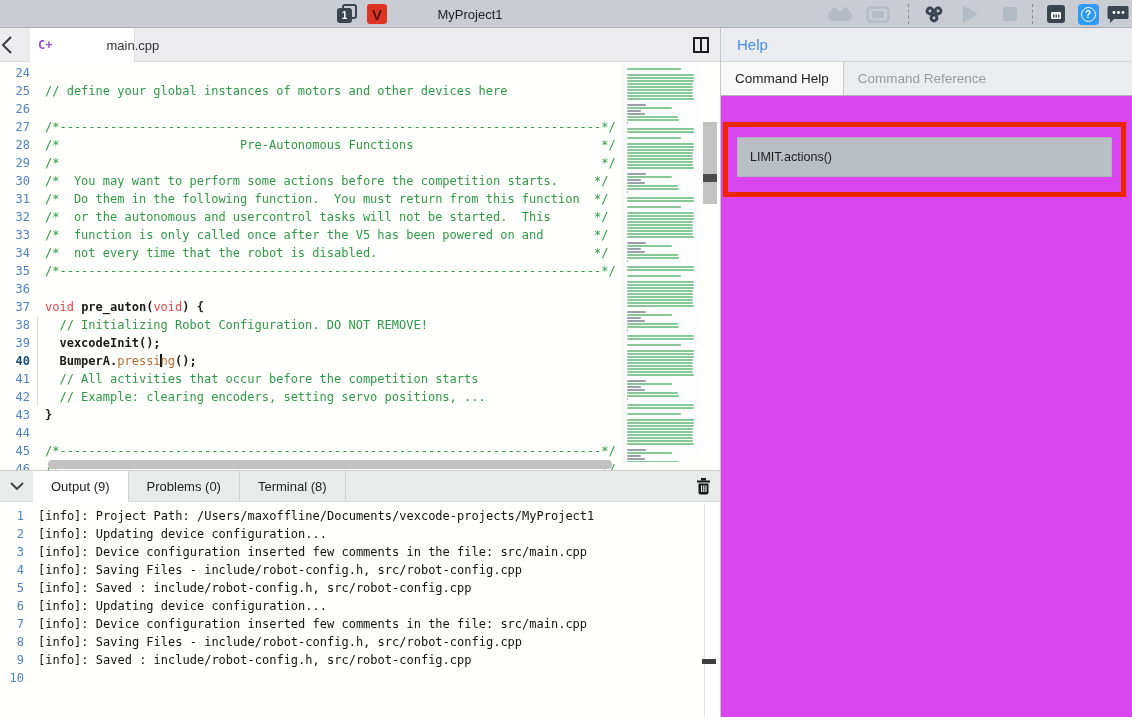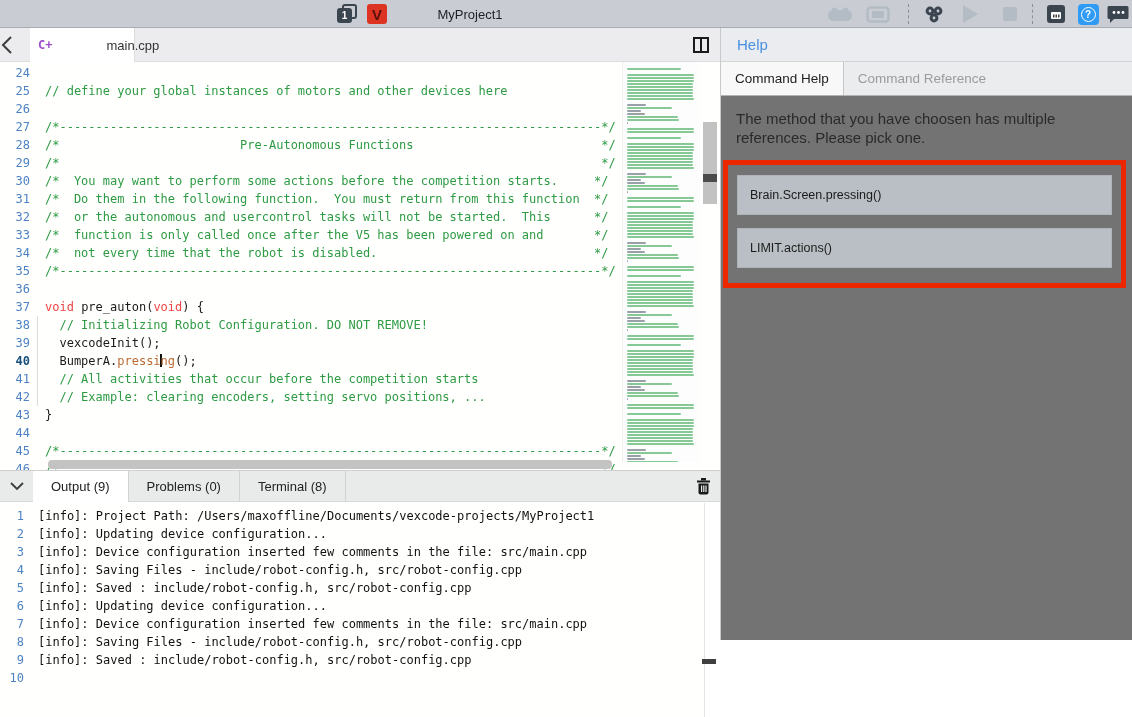--- a/index.html
+++ b/index.html
@@ -19,21 +19,21 @@
   .tb-divider { position:absolute; top:4px; height:20px; border-left:1px dashed #868e98; }
   .icon-gray { fill:#b3bcc5; }
   .icon-dark { fill:#3a4550; }
   .play-tri { width:0; height:0; border-left:15px solid #b3bcc5; border-top:9px solid transparent; border-bottom:9px solid transparent; }
   .stop-sq { width:14px; height:14px; background:#b3bcc5; border-radius:2px; }
   .help-btn { width:21px; height:21px; background:#2f9bf4; border-radius:4px; color:#fff; display:flex; align-items:center; justify-content:center; }
   .help-q { width:15px; height:15px; border:1.5px solid #fff; border-radius:50%; font-size:10px; font-weight:bold; display:flex; align-items:center; justify-content:center; }
 
   
   .left-pane { position:absolute; top:28px; left:0; width:720px; height:689px; background:#fff; }
-  .help-pane { position:absolute; top:28px; left:720px; width:412px; height:612px; background:#737373; border-left:1px solid #c6c8ca; }
+  .help-pane { position:absolute; top:28px; left:720px; width:412px; height:689px; background:#d946ef; border-left:1px solid #c6c8ca; }
 
   
   .tabbar { position:absolute; top:0; left:0; width:720px; height:34px; background:#ececee; border-bottom:1px solid #dddddf; }
   .back-chev { position:absolute; left:0px; top:7px; width:16px; height:20px; }
   .edit-tab { position:absolute; left:30px; top:0; width:105px; height:34px; background:#fff; border-right:1px solid #ddd; display:flex; align-items:center; padding:0 8px; gap:6px; }
   .cpp-icon { color:#9b4fc8; font-weight:bold; font-size:12px; font-family:"DejaVu Sans Mono", monospace; }
   .tab-label { font-size:13px; color:#333;margin-left:48px; }
   .dirty-dot { width:8px; height:8px; border-radius:50%; background:#bfbfbf; }
   .split-icon { position:absolute; left:693px; top:9px; width:16px; height:16px; border:2px solid #1a1a1a; display:flex; }
   .split-icon div { flex:1; }
@@ -42,21 +42,21 @@
   
   .editor { position:absolute; top:34px; left:0; width:720px; height:408px; background:#fffffe; overflow:hidden; }
   .code-lines { position:absolute; top:2px; left:0; width:620px; font-family:"DejaVu Sans Mono", monospace; font-size:12px; line-height:18px; white-space:pre; }
   .code-line { position:relative; height:18px; display:flex; }
   .ln { width:30px; text-align:right; color:#4d82c3; flex:0 0 30px; }
   .code-line.current .ln { color:#17507c; font-weight:bold; }
   .lt { padding-left:15px; color:#1b1b1b; }
   .tok-c { color:#2e9b44; }
   .tok-k { color:#ef4444; }
   .tok-o { color:#bd6b33; }
-  .tok-p { color:#1b1b1b; }
+  .tok-p { color:#1b1b1b;font-weight:bold; }
   .code-line.guide .lt { background:linear-gradient(#dcdcdc,#dcdcdc) 7px 0/1px 100% no-repeat; }
   .caret { display:inline-block; width:2px; height:13px; background:#111; vertical-align:-2px; margin:0 -1px; }
 
   .minimap { position:absolute; top:0; left:622px; width:78px; height:400px; background:#fdfdfd; border-left:1px solid #f0f0f0; padding:3px 4px; overflow:hidden; }
   .mm-row { height:2px; margin-bottom:1px; }
   .mm-bar { height:2px; border-radius:1px; }
   .mm-c { background:#86c996; }
   .mm-k { background:#9aa0a8; }
 
   .vscroll-track { position:absolute; left:703px; top:60px; width:14px; height:82px; background:#c2c2c2; }
@@ -582,21 +582,19 @@
 
   <div class="help-pane">
     <div class="help-header">
       <span class="help-title">Help</span>
     </div>
     <div class="help-tabs" id="help-tabs">
         <div class="htab active">Command Help</div>
         <div class="htab">Command Reference</div>
       </div>
     <div class="help-body">
-      <div class="help-msg">The method that you have choosen has multiple references. Please pick one.</div>
       <div class="ref-box" id="ref-options">
-          <div class="ref-option">Brain.Screen.pressing()</div>
           <div class="ref-option">LIMIT.actions()</div>
         </div>
     </div>
   </div>
 
 </div>
 
 </body></html>

